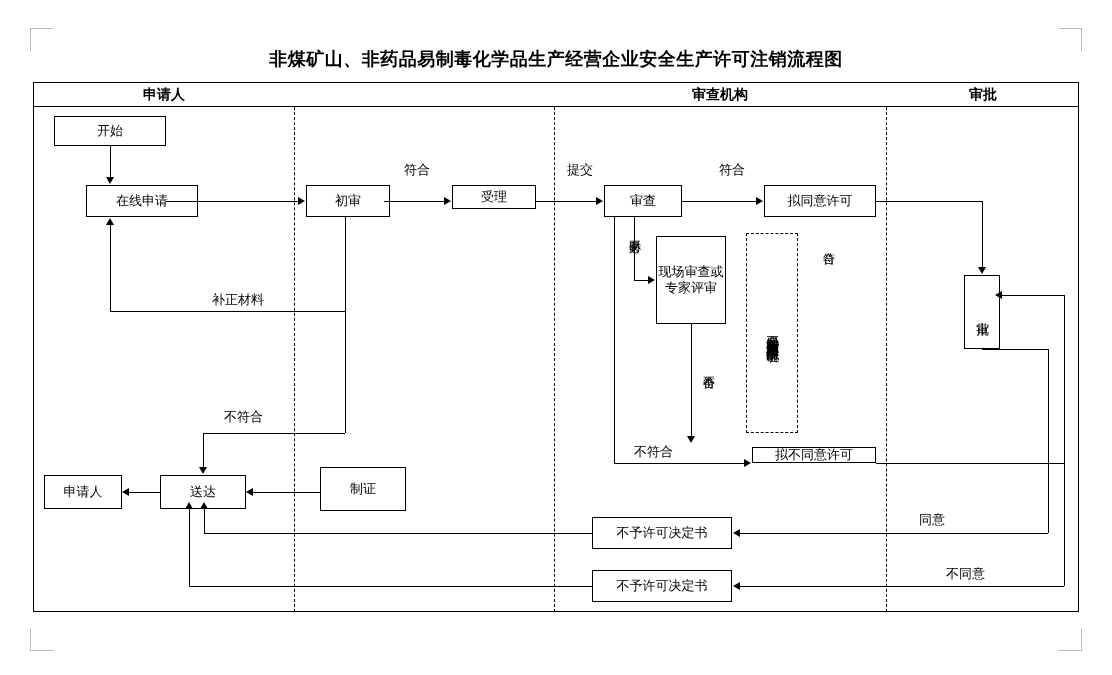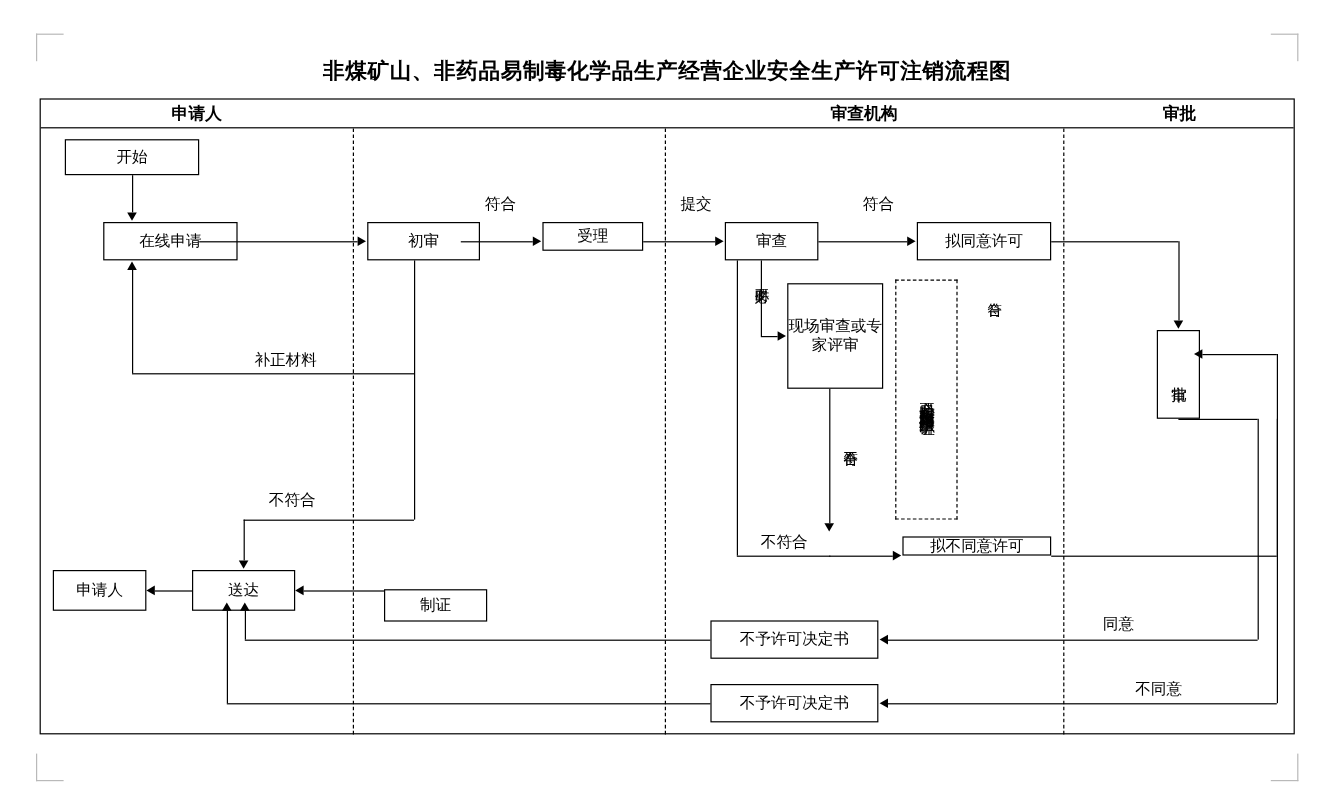--- a/index.html
+++ b/index.html
@@ -150,37 +150,37 @@
     </div>
 
     <div class="lane-div" style="left:260px;"></div>
     <div class="lane-div" style="left:520px;"></div>
     <div class="lane-div" style="left:852px;"></div>
 
     <div class="box" style="left:20px; top:33px; width:112px; height:30px;">开始</div>
 
     <div class="box" style="left:20px; top:102px; width:112px; height:32px;margin-left:32px;">在线申请</div>
 
-    <div class="box" style="left:272px; top:102px; width:94px; height:32px;">初审</div>
+    <div class="box" style="left:272px; top:102px; width:84px; height:32px;">初审</div>
 
     <div class="box" style="left:418px; top:102px; width:84px; height:24px;">受理</div>
 
     <div class="box" style="left:570px; top:102px; width:78px; height:32px;">审查</div>
 
-    <div class="box" style="left:622px; top:153px; width:80px; height:88px; padding:0;">现场审查或专家评审</div>
+    <div class="box" style="left:622px; top:153px; width:70px; height:88px; padding:0;">现场审查或专家评审</div>
 
     <div class="box dashed vert" style="left:712px; top:150px; width:52px; height:200px; padding:4px;">必要时根据行政相对人申请组织听证</div>
 
     <div class="box" style="left:730px; top:102px; width:112px; height:32px;">拟同意许可</div>
 
     <div class="box" style="left:718px; top:364px; width:124px; height:16px;">拟不同意许可</div>
 
     <div class="box vert" style="left:930px; top:192px; width:36px; height:74px;">审批</div>
 
-    <div class="box" style="left:286px; top:408px; width:86px; height:27px;text-align:center;">制证</div>
+    <div class="box" style="left:286px; top:384px; width:86px; height:44px;text-align:center;">制证</div>
 
     <div class="box" style="left:126px; top:392px; width:86px; height:34px;">送达</div>
 
     <div class="box" style="left:10px; top:392px; width:78px; height:34px;">申请人</div>
 
     <div class="box" style="left:558px; top:434px; width:140px; height:32px;">不予许可决定书</div>
 
     <div class="box" style="left:558px; top:487px; width:140px; height:32px;">不予许可决定书</div>
 
     <div class="lbl" style="left:370px; top:78px;">符合</div>

